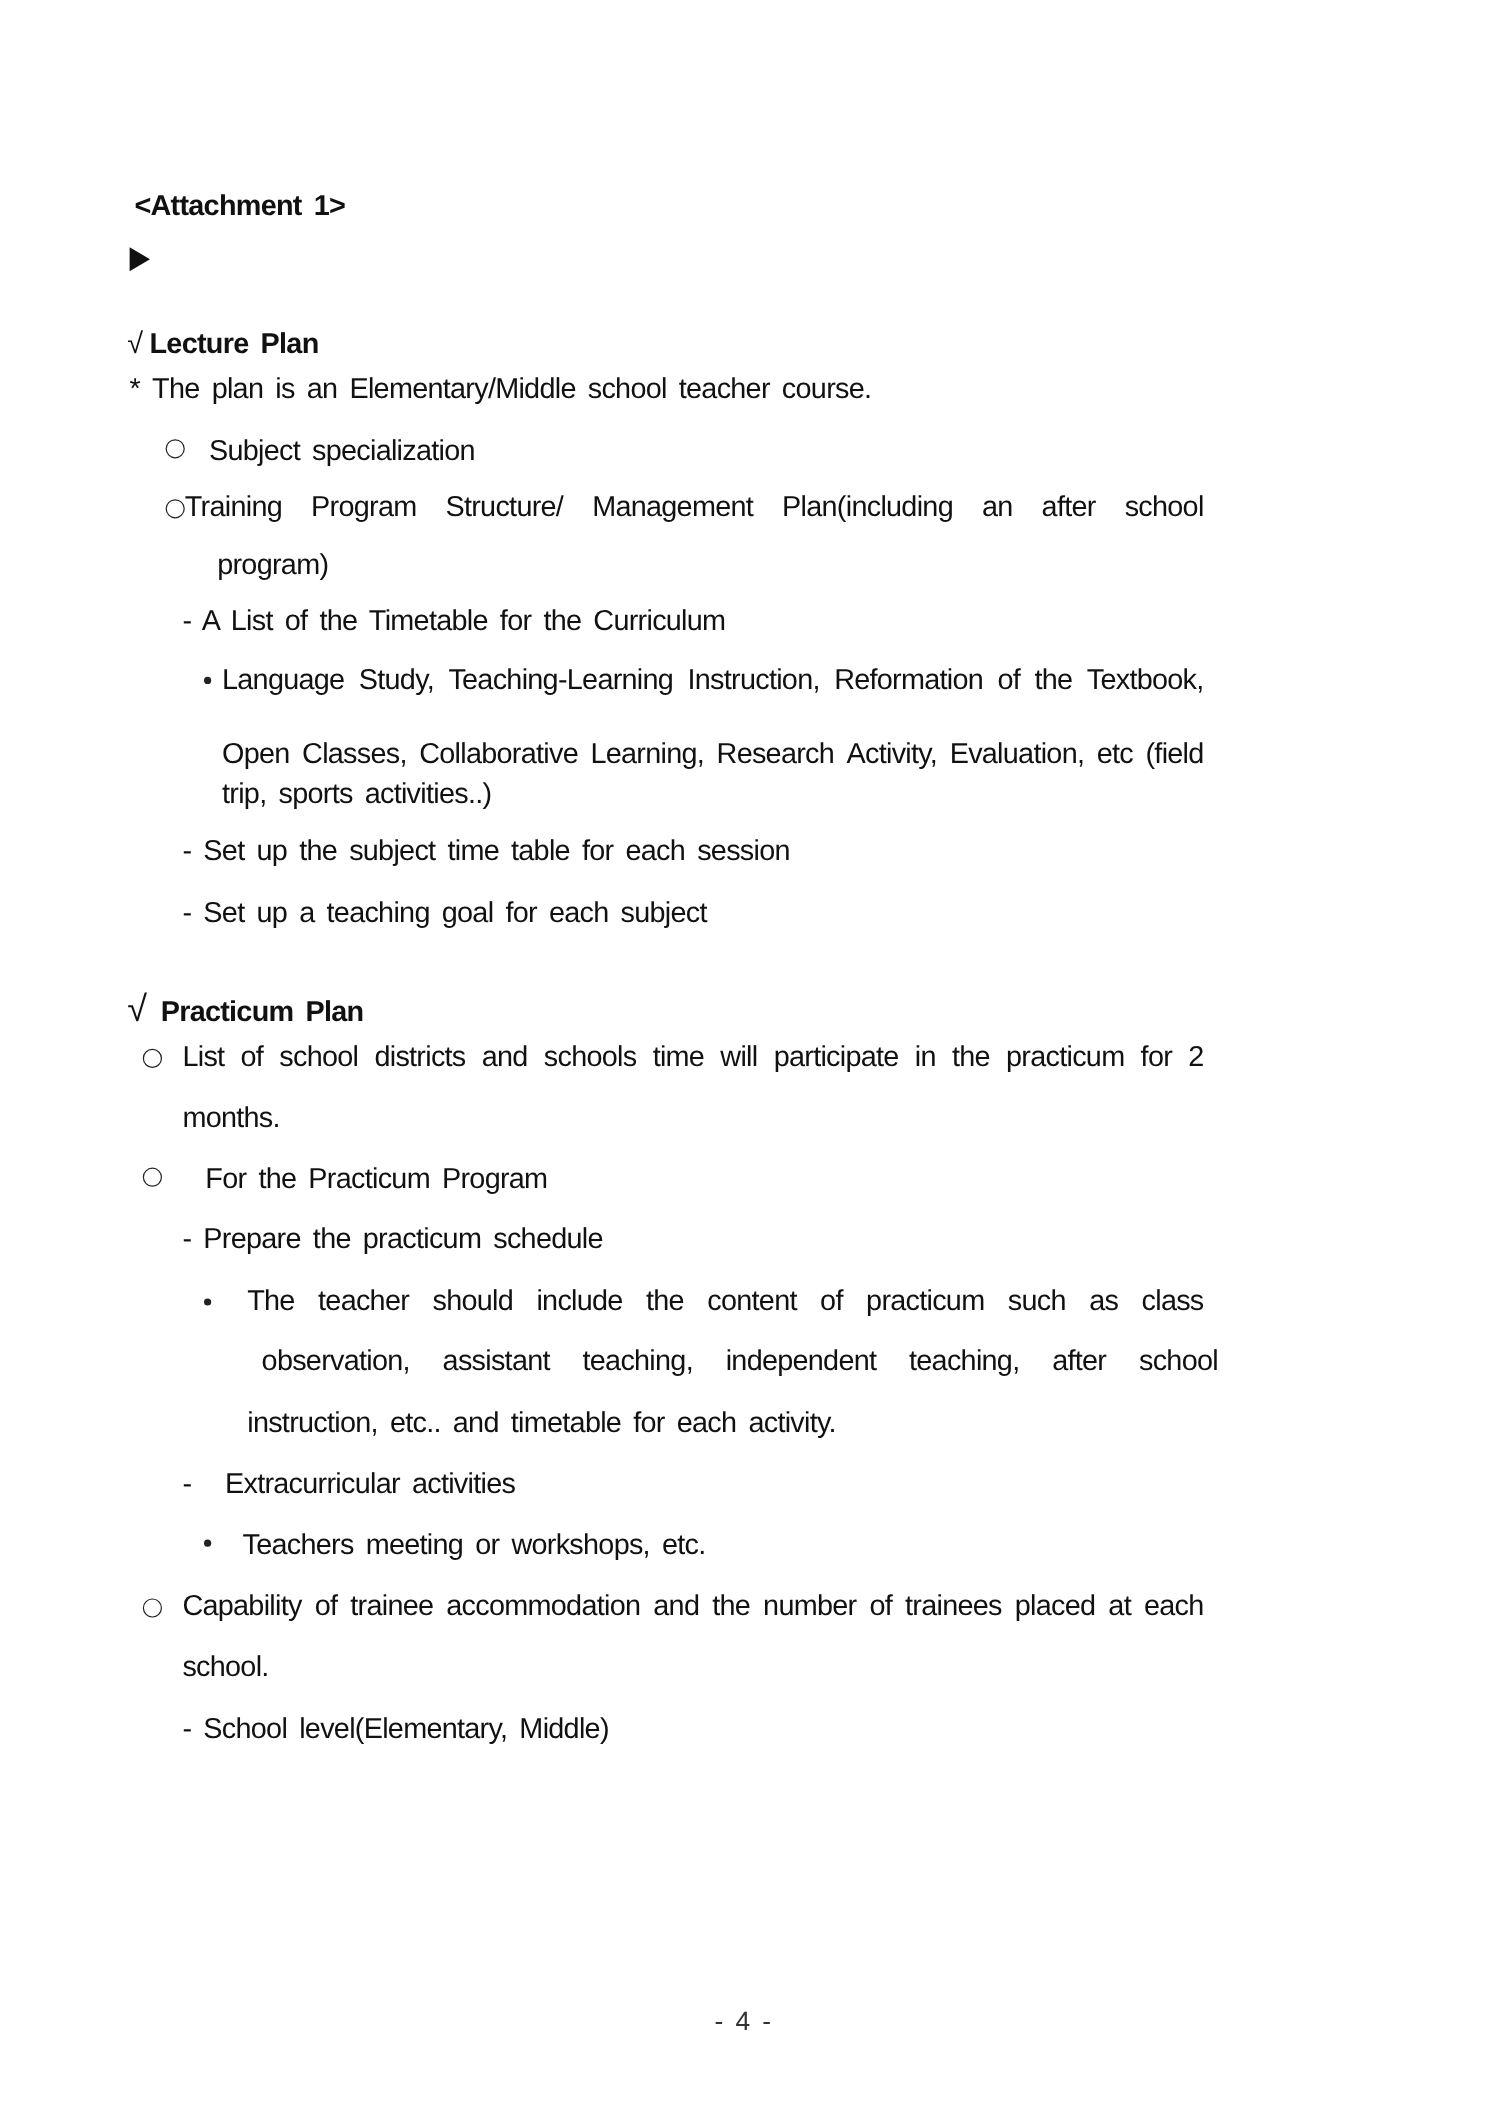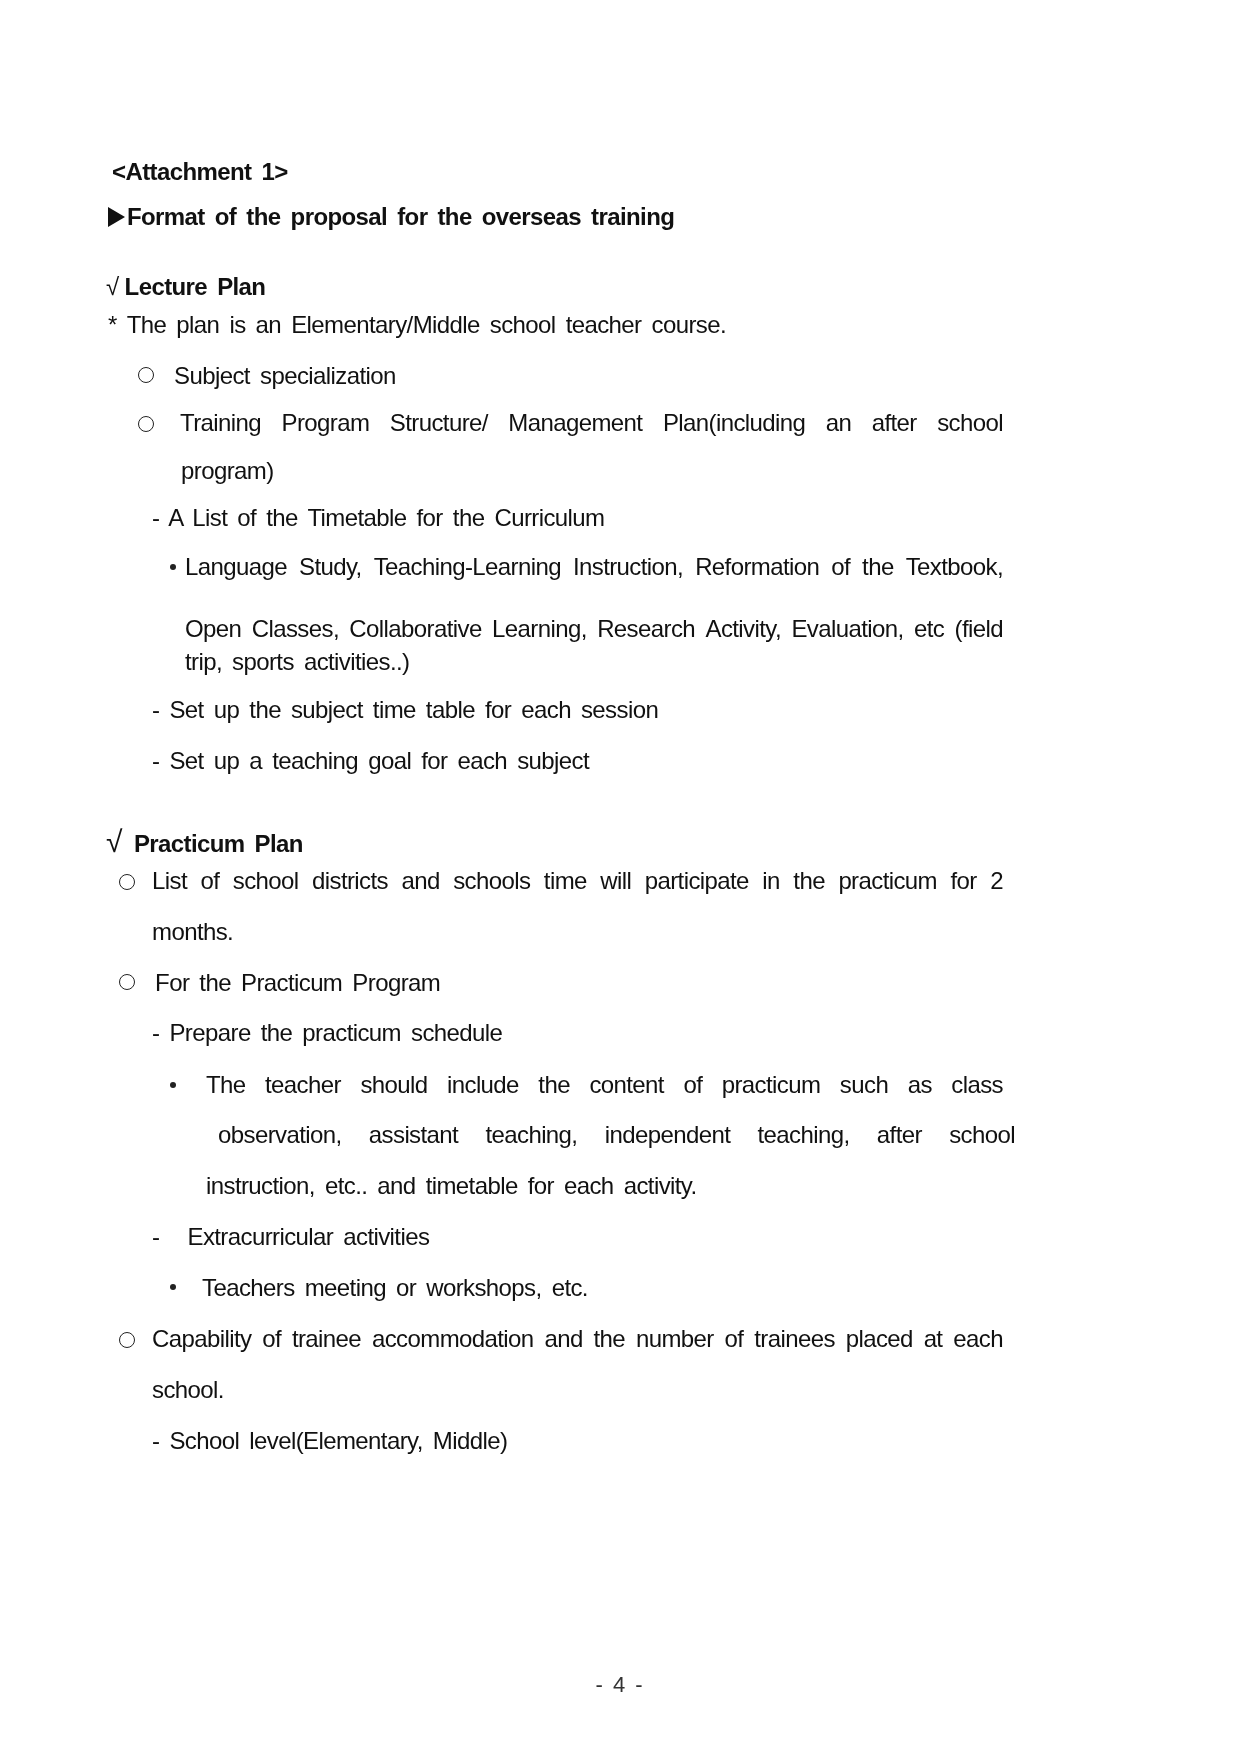--- a/index.html
+++ b/index.html
@@ -22,40 +22,40 @@
       font-size: 22px; font-family: "Liberation Sans", sans-serif; letter-spacing: 2px; color: #333; }
   </style>
 </head>
 <body>
 
 <div class="page">
 
   <div class="line bold" style="left:112px; top:157px;">&lt;Attachment 1&gt;</div>
 
   <div class="line bold" style="left:108px; top:202px;">
-    <span class="tri"></span><span>Format of the proposal for the overseas training</span>
+    <span class="tri"></span>
   </div>
 
   <div class="line bold" style="left:106px; top:272px;">
     <span class="mark" style="font-weight:normal; margin-right:6px;">√</span><span>Lecture Plan</span>
   </div>
 
   <div class="line" style="left:108px; top:310px;">
     <span style="margin-right:10px;">*</span><span>The plan is an Elementary/Middle school teacher course.</span>
   </div>
 
   <div class="line" style="left:138px; top:361px;">
     <span class="circle"></span>
     <span style="margin-left:10px;">Subject specialization</span>
   </div>
 
   <div class="line" style="left:138px; top:408px; width:865px;">
     <div style="display:flex;">
       <span class="circle" style="top:8px;"></span>
-      <div class="just" id="l-item2" style="flex:1; margin-left:26px;align-items:flex-end;">
+      <div class="just" id="l-item2" style="flex:1; align-items:flex-end;">
           <span>Training</span>
           <span>Program</span>
           <span>Structure/</span>
           <span>Management</span>
           <span>Plan(including</span>
           <span>an</span>
           <span>after</span>
           <span>school</span>
         </div>
     </div>
@@ -119,21 +119,21 @@
           <span>practicum</span>
           <span>for</span>
           <span>2</span>
         </div>
     </div>
   </div>
   <div class="line" style="left:152px; top:917px;">months.</div>
 
   <div class="line" style="left:119px; top:968px;">
     <span class="circle"></span>
-    <span style="margin-left:10px;">For the Practicum Program</span>
+    <span style="margin-left:26px;">For the Practicum Program</span>
   </div>
 
   <div class="line" style="left:152px; top:1018px;">- Prepare the practicum schedule</div>
 
   <div class="line" style="left:170px; top:1070px; width:833px;">
     <div style="display:flex;">
       <span class="dot" style="top:12px;"></span>
       <div class="just" id="p-b1" style="flex:1; margin-left:30px;">
           <span>The</span>
           <span>teacher</span>

